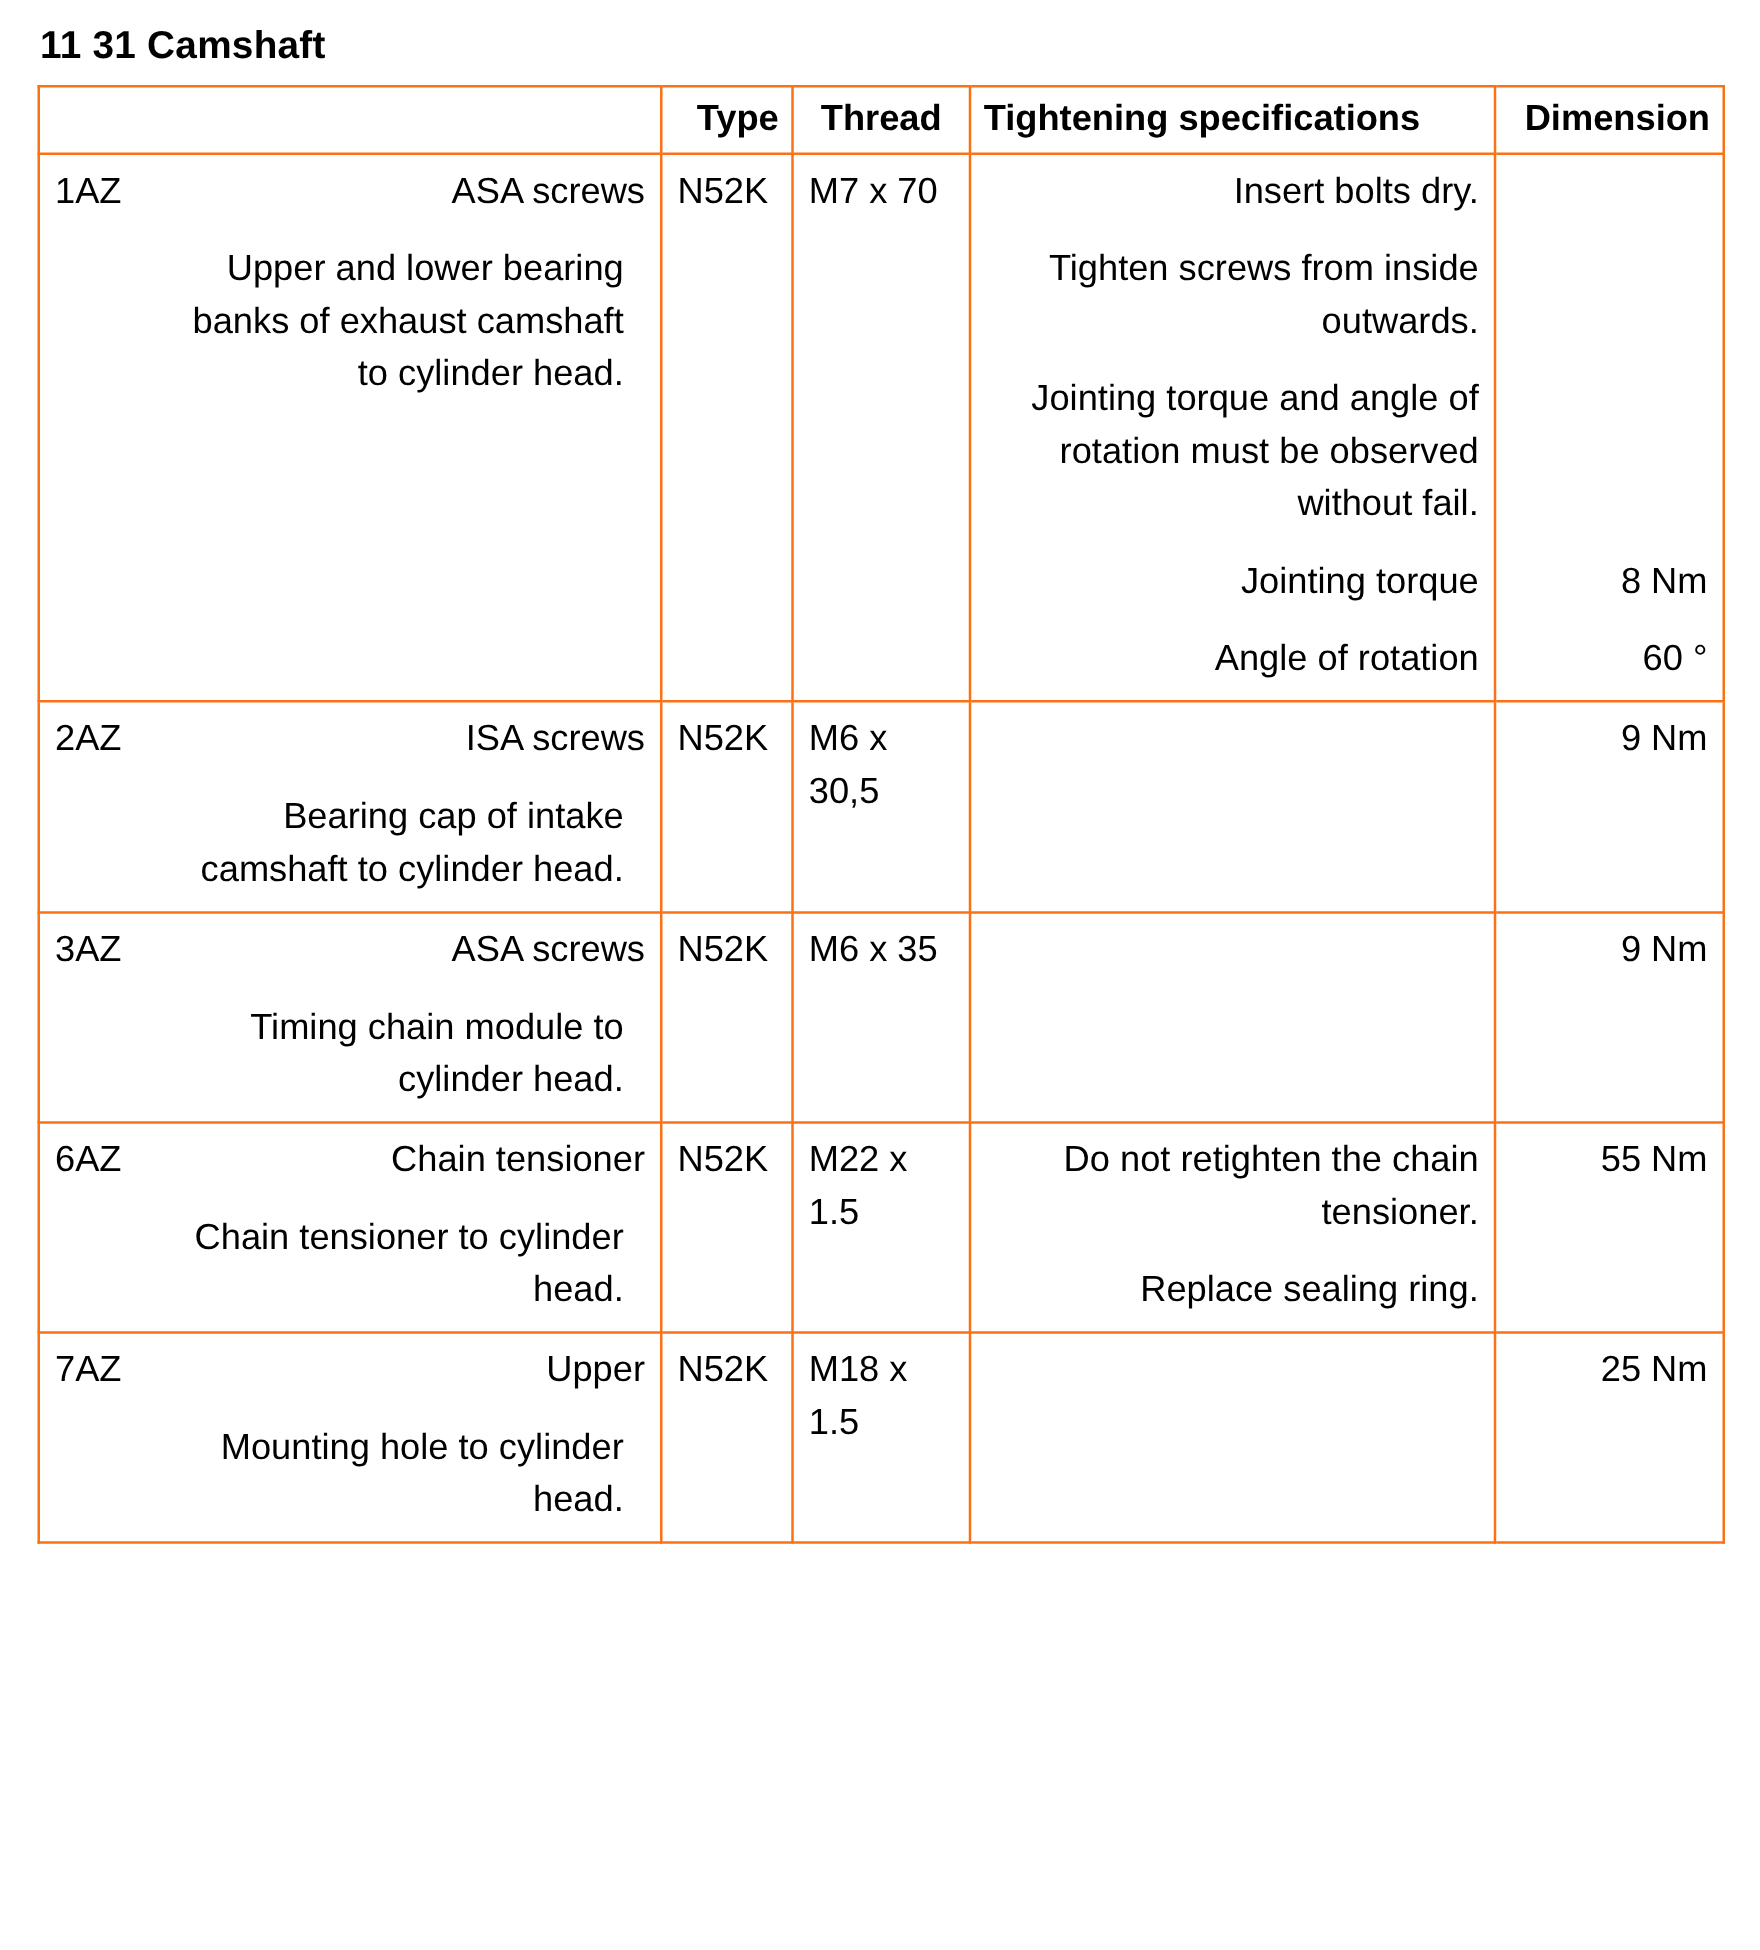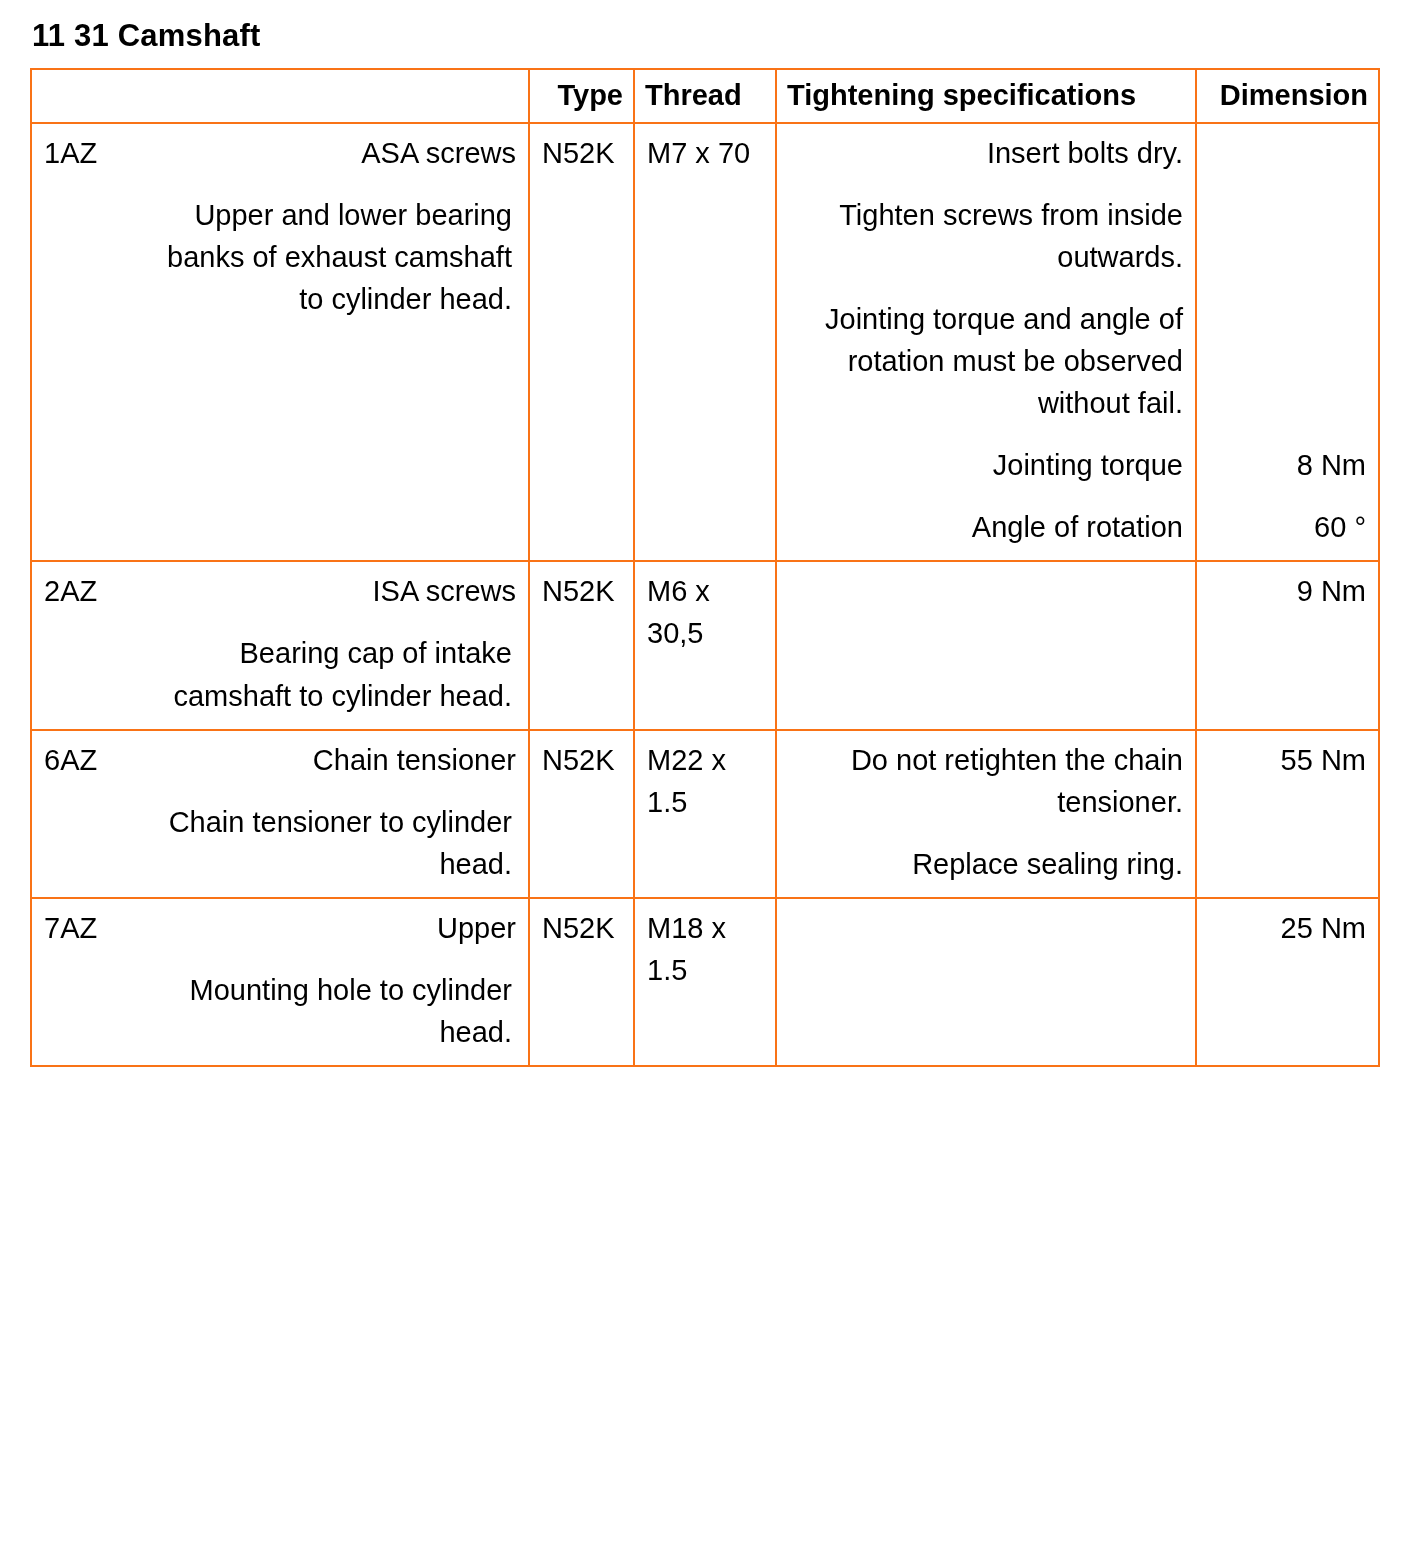--- a/index.html
+++ b/index.html
@@ -36,21 +36,21 @@
     padding: 8px 12px 12px 12px;
     overflow: hidden;
   }
   .spec-table th {
     font-weight: bold;
     padding: 4px 10px 6px 10px;
     white-space: nowrap;
   }
   th.col-item  { }
   th.col-type  { text-align: right; }
-  th.col-thread{ text-align: left; }
+  th.col-thread{ text-align: center; }
   th.col-specs { text-align: left; }
   th.col-dim   { text-align: right; }
 
   col.c-item   { width: 498px; }
   col.c-type   { width: 105px; }
   col.c-thread { width: 142px; }
   col.c-specs  { width: 420px; }
   col.c-dim    { width: 183px; }
 
   .spec-table p {
@@ -69,21 +69,21 @@
     width: 92px;
     flex: 0 0 92px;
   }
   .desc-wrap {
     flex: 1 1 auto;
   }
   .row-name {
     margin: 0 0 20px 0;
   }
   .desc-block p {
-    margin: 0 4px 20px 0;
+    margin: 0 17px 20px 0;
   }
   .desc-block p:last-child {
     margin-bottom: 0;
   }
   
   tbody tr:first-child td.col-dim {
     vertical-align: bottom;
   }
 </style>
 </head>
@@ -152,20 +152,39 @@
     <td class="col-type">N52K</td>
     <td class="col-thread">M6 x 30,5</td>
     <td class="col-specs"></td>
     <td class="col-dim">
             <p>9 Nm</p>
           </td>
   </tr>
         <tr>
     <td class="col-item">
       <div class="id-desc">
+        <span class="row-id">3AZ</span>
+        <div class="desc-wrap">
+          <p class="row-name">ASA screws</p>
+          <div class="desc-block">
+                  <p>Timing chain module to cylinder head.</p>
+                </div>
+        </div>
+      </div>
+    </td>
+    <td class="col-type">N52K</td>
+    <td class="col-thread">M6 x 35</td>
+    <td class="col-specs"></td>
+    <td class="col-dim">
+            <p>9 Nm</p>
+          </td>
+  </tr>
+        <tr>
+    <td class="col-item">
+      <div class="id-desc">
         <span class="row-id">6AZ</span>
         <div class="desc-wrap">
           <p class="row-name">Chain tensioner</p>
           <div class="desc-block">
                   <p>Chain tensioner to cylinder head.</p>
                 </div>
         </div>
       </div>
     </td>
     <td class="col-type">N52K</td>

